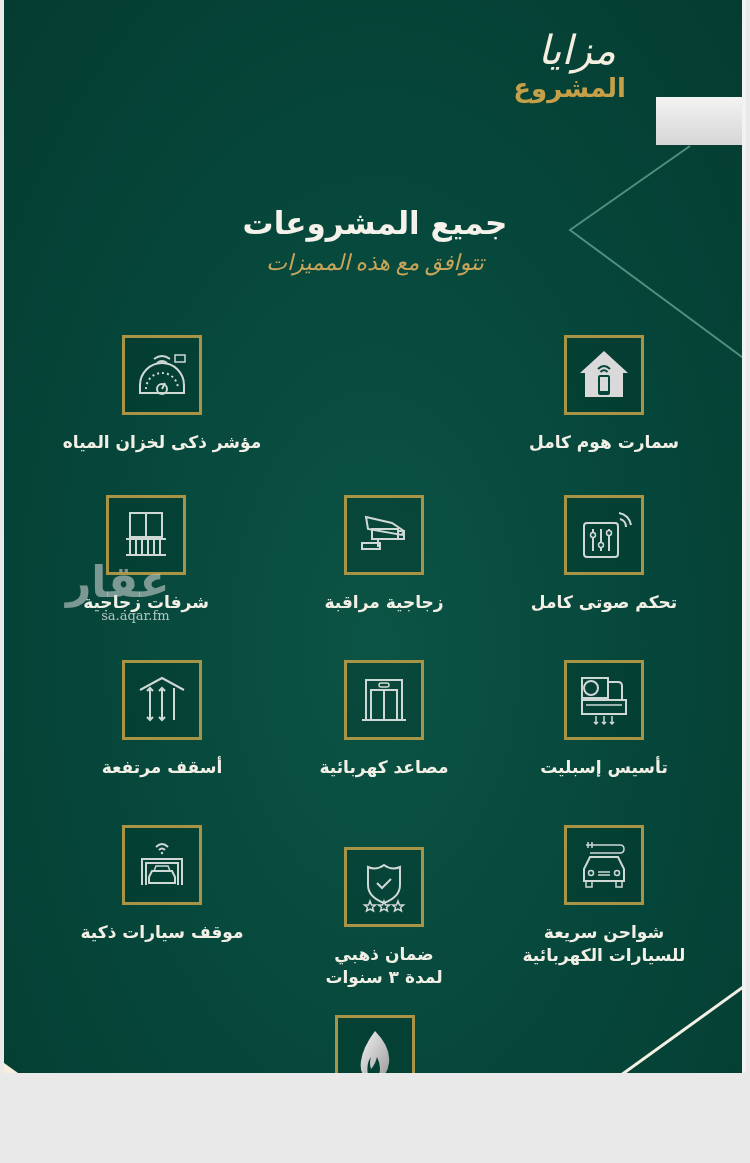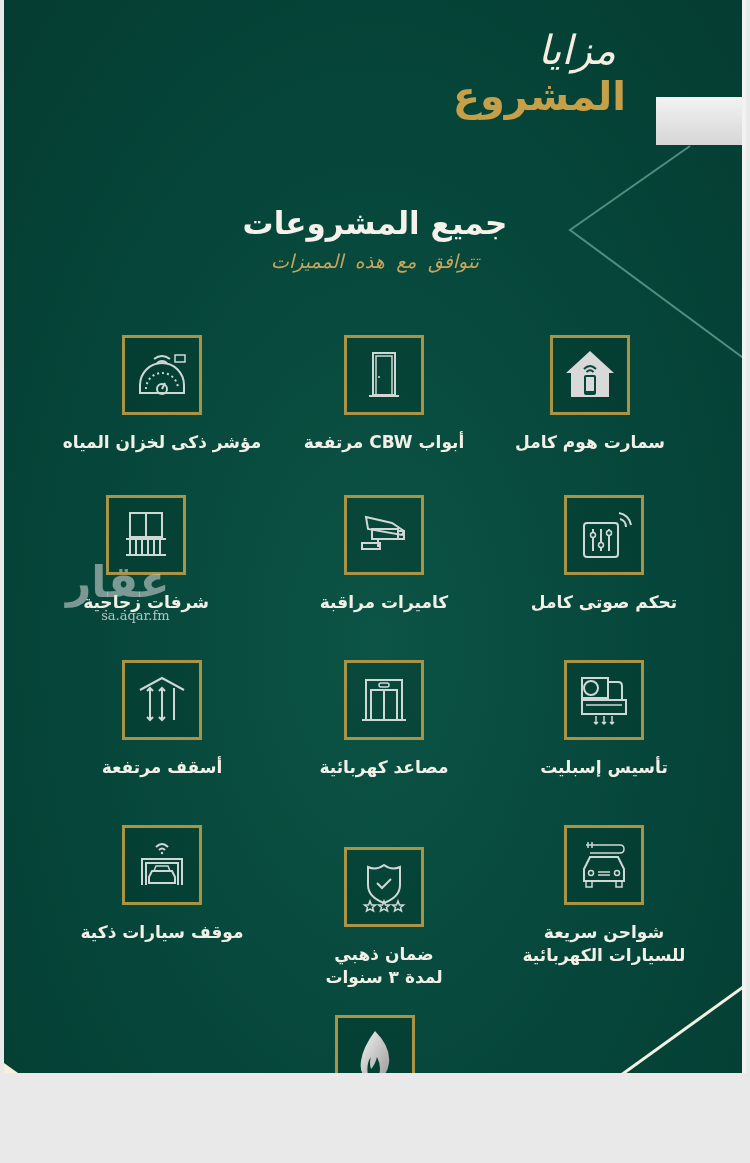--- a/index.html
+++ b/index.html
@@ -3,26 +3,26 @@
 <meta charset="utf-8">
 <style>
   html, body { margin:0; padding:0; }
   body { width:750px; height:1163px; overflow:hidden; background:#e9e9e9; font-family:"DejaVu Sans", sans-serif; }
   .page { position:relative; width:742px; height:1073px; margin-left:4px; background:#06463a; overflow:hidden;
           background-image: radial-gradient(ellipse at 50% 60%, #0c5445 0%, #06463a 55%, #053c31 100%); }
   .right-edge { position:absolute; right:0; top:0; width:4px; height:1163px; background:#f2f2f2; }
   .diag-lines { position:absolute; left:0; top:0; }
   .title-wrap { position:absolute; right:120px; top:30px; text-align:right; direction:rtl; }
   .title-1 { font-family:"DejaVu Serif", serif; font-style:italic; font-size:40px; color:#f4efdf; line-height:1; margin-right:10px; }
-  .title-2 { font-size:40px; font-weight:bold; color:#c5a049; line-height:1.1; margin-top:4px; }
+  .title-2 { font-size:26px; font-weight:bold; color:#c5a049; line-height:1.1; margin-top:4px; }
   .silver-bar { position:absolute; right:0; top:97px; width:90px; height:48px;
                 background:linear-gradient(180deg,#f3f3f3,#d6d6d6); }
   .subhead { position:absolute; left:0; width:742px; text-align:center; direction:rtl; }
   .sub-1 { top:205px; font-size:31px; font-weight:bold; color:#f4f2ea; }
-  .sub-2 { top:250px; font-family:Liberation Mono, monospace; font-style:italic; font-size:19px; color:#c9a55a; }
+  .sub-2 { top:250px; font-family:Liberation Serif, serif; font-style:italic; font-size:22px; color:#c9a55a; }
   .grid { position:absolute; left:0; top:0; width:742px; height:1163px; }
   .feat { position:absolute; width:210px; text-align:center; direction:rtl; }
   .box { width:80px; height:80px; margin:0 auto; border:3px solid #a99345; box-sizing:border-box;
          display:flex; align-items:center; justify-content:center; background:rgba(0,40,30,0.25); }
   .box svg { width:60px; height:60px; }
   .label { margin-top:16px; font-size:17px; font-weight:bold; color:#f1efe6; line-height:1.35; }
   .watermark { position:absolute; left:62px; top:560px; direction:rtl; color:rgba(220,220,220,0.55); }
   .wm-ar { font-size:44px; font-weight:bold; line-height:1; }
   .wm-url { font-family:"DejaVu Serif", serif; font-size:13px; color:rgba(235,235,235,0.75); margin-top:4px; direction:ltr;text-align:right; }
 </style>
@@ -41,44 +41,33 @@
     <div class="title-1">مزايا</div>
     <div class="title-2">المشروع</div>
   </div>
   <div class="silver-bar"></div>
 
   <div class="subhead sub-1">جميع المشروعات</div>
   <div class="subhead sub-2">تتوافق مع هذه المميزات</div>
 
   <div class="grid">
 
-    <div class="feat" style="left:481px; top:335px;">
+    <div class="feat" style="left:495px; top:335px;">
       <div class="box">
         <svg viewBox="0 0 60 60">
           <polygon points="30,6 54,28 49,28 49,52 11,52 11,28 6,28" fill="#d9d9d9"></polygon>
           <rect x="24" y="30" width="12" height="20" rx="2" fill="#06463a"></rect>
           <rect x="26" y="32" width="8" height="14" fill="#d9d9d9"></rect>
           <path d="M24,24 Q30,18 36,24" stroke="#06463a" stroke-width="2" fill="none"></path>
           <path d="M26.5,27 Q30,23.5 33.5,27" stroke="#06463a" stroke-width="2" fill="none"></path>
         </svg>
       </div>
       <div class="label">سمارت هوم كامل</div>
     </div>
 
-    <div class="feat" style="left:275px; top:335px;">
-      <div class="box">
-        <svg viewBox="0 0 60 60">
-          <rect x="19" y="8" width="22" height="42" fill="none" stroke="#cfd8d4" stroke-width="2"></rect>
-          <rect x="22" y="11" width="16" height="39" fill="none" stroke="#cfd8d4" stroke-width="1.5"></rect>
-          <line x1="15" y1="51" x2="45" y2="51" stroke="#cfd8d4" stroke-width="2"></line>
-          <circle cx="25" cy="32" r="1" fill="#cfd8d4"></circle>
-        </svg>
-      </div>
-      <div class="label">أبواب CBW مرتفعة</div>
-    </div>
 
     <div class="feat" style="left:495px; top:495px;">
       <div class="box">
         <svg viewBox="0 0 60 60">
           <rect x="10" y="18" width="34" height="34" rx="3" fill="none" stroke="#cfd8d4" stroke-width="2"></rect>
           <line x1="19" y1="24" x2="19" y2="46" stroke="#cfd8d4" stroke-width="2"></line>
           <line x1="27" y1="24" x2="27" y2="46" stroke="#cfd8d4" stroke-width="2"></line>
           <line x1="35" y1="24" x2="35" y2="46" stroke="#cfd8d4" stroke-width="2"></line>
           <circle cx="19" cy="30" r="2.5" fill="#06463a" stroke="#cfd8d4" stroke-width="1.5"></circle>
           <circle cx="27" cy="40" r="2.5" fill="#06463a" stroke="#cfd8d4" stroke-width="1.5"></circle>
@@ -108,21 +97,21 @@
     <div class="feat" style="left:275px; top:495px;">
       <div class="box">
         <svg viewBox="0 0 60 60">
           <path d="M12,12 L38,18 L50,26 L48,30 L14,24 Z" fill="none" stroke="#cfd8d4" stroke-width="2"></path>
           <rect x="18" y="24" width="26" height="10" fill="none" stroke="#cfd8d4" stroke-width="2"></rect>
           <rect x="44" y="26" width="6" height="8" fill="none" stroke="#cfd8d4" stroke-width="2"></rect>
           <line x1="24" y1="34" x2="24" y2="42" stroke="#cfd8d4" stroke-width="2"></line>
           <rect x="8" y="38" width="18" height="6" fill="none" stroke="#cfd8d4" stroke-width="2"></rect>
         </svg>
       </div>
-      <div class="label">كاميرات مراقبة</div>
+      <div class="label">زجاجية مراقبة</div>
     </div>
 
     <div class="feat" style="left:37px; top:495px;">
       <div class="box">
         <svg viewBox="0 0 60 60">
           <rect x="14" y="8" width="32" height="24" fill="none" stroke="#cfd8d4" stroke-width="2"></rect>
           <line x1="30" y1="8" x2="30" y2="32" stroke="#cfd8d4" stroke-width="2"></line>
           <line x1="10" y1="34" x2="50" y2="34" stroke="#cfd8d4" stroke-width="2"></line>
           <line x1="10" y1="50" x2="50" y2="50" stroke="#cfd8d4" stroke-width="2"></line>
           <g stroke="#cfd8d4" stroke-width="2">

